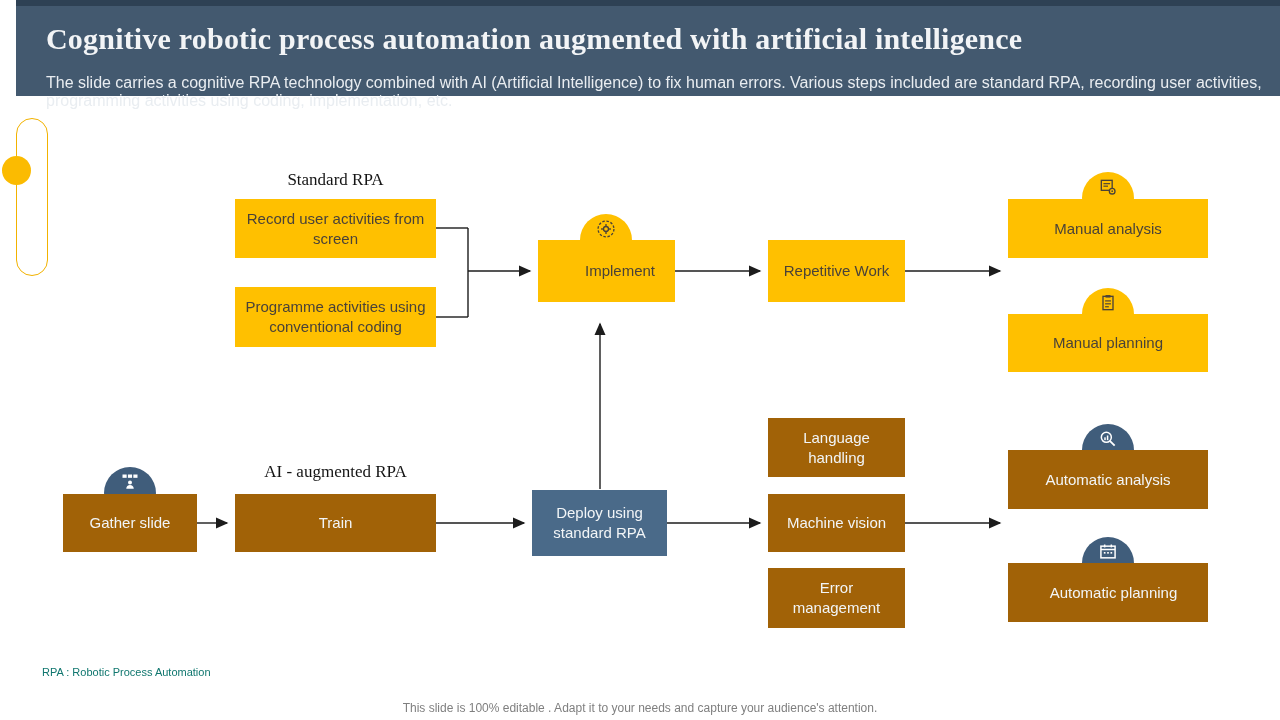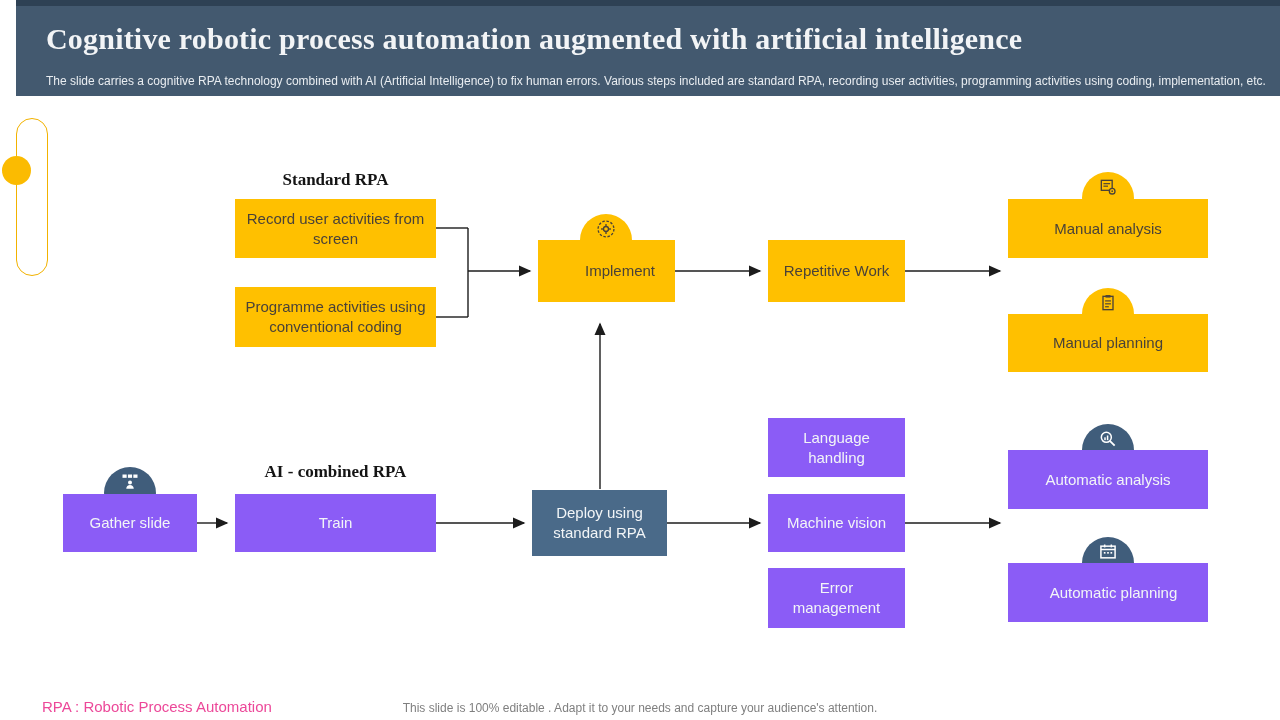--- a/index.html
+++ b/index.html
@@ -5,71 +5,71 @@
   html,body{margin:0;padding:0;background:#fff;}
   .slide{position:relative;width:1280px;height:720px;background:#ffffff;overflow:hidden;
          font-family:"Liberation Sans", sans-serif;}
 
   
   .header{position:absolute;left:16px;top:0;width:1280px;height:96px;background:#43596F;}
   .header-topstrip{position:absolute;left:0;top:0;width:1280px;height:6px;background:#2E4154;}
   .title{position:absolute;left:30px;top:22px;width:1180px;
          font-family:"Liberation Serif", serif;font-weight:700;font-size:30px;
          color:#F2F4F6;letter-spacing:.2px;}
-  .subtitle{position:absolute;left:30px;top:74px;width:1220px;font-size:12px;color:#E9EDF1;}
+  .subtitle{position:absolute;left:30px;top:74px;width:1220px;font-size:16px;color:#E9EDF1;}
 
   
   .decor-pill{position:absolute;left:16px;top:118px;width:30px;height:156px;
               border:1.5px solid #F2B200;border-radius:17px;background:transparent;}
   .decor-circle{position:absolute;left:2px;top:156px;width:29px;height:29px;border-radius:50%;
                 background:#FBBB01;}
 
   
   .section-label{position:absolute;width:201px;text-align:center;
-                 font-family:"Liberation Serif", serif;font-weight:700;font-size:17px;color:#141414;}
+                 font-family:"Liberation Serif", serif;font-weight:400;font-size:17px;color:#141414;}
   .lbl-standard{left:235px;top:170px;}
   .lbl-ai{left:235px;top:462px;}
 
   
   .box{position:absolute;display:flex;align-items:center;justify-content:center;
        text-align:center;z-index:2;line-height:1.32;padding:2px 8px;box-sizing:border-box;}
   .box-yellow{background:#FFC000;color:#4A4238;font-size:15px;}
-  .box-blue{background:#8b5cf6;color:#F2F5F7;font-size:15px;}
+  .box-blue{background:#a16207;color:#F2F5F7;font-size:15px;}
   .box-blue-light{background:#4A6A89;color:#F2F5F7;font-size:15px;}
 
   
   .badge{position:absolute;width:52px;height:52px;border-radius:50%;z-index:1;}
   .badge-yellow{background:#FFC000;}
   .badge-blue{background:#405D7B;}
   .badge .ic{position:absolute;left:50%;top:5px;transform:translateX(-50%);width:20px;height:20px;}
 
   
   .arrows{position:absolute;left:0;top:0;width:1280px;height:720px;z-index:3;pointer-events:none;}
 
   
-  .footnote{position:absolute;left:42px;top:698px;font-size:15px;color:#ec4899;}
+  .footnote{position:absolute;left:42px;top:666px;font-size:11px;color:#0f766e;}
   .tagline{position:absolute;left:0;top:701px;width:1280px;text-align:center;
            font-size:12px;color:#7F7F7F;}
 </style>
 </head>
 <body>
 
 <div class="slide">
 
   <div class="header">
     <div class="header-topstrip"></div>
     <div class="title">Cognitive robotic process automation augmented with artificial intelligence</div>
     <div class="subtitle">The slide carries a cognitive RPA technology combined with AI (Artificial Intelligence) to fix human errors. Various steps included are standard RPA, recording user activities, programming activities using coding, implementation, etc.</div>
   </div>
 
   <div class="decor-pill"></div>
   <div class="decor-circle"></div>
 
   <div class="section-label lbl-standard">Standard RPA</div>
-  <div class="section-label lbl-ai">AI - combined RPA</div>
+  <div class="section-label lbl-ai">AI - augmented RPA</div>
 
   <div class="badge badge-yellow" style="left:580px;top:214px;">
     <span class="ic">
       <svg viewBox="0 0 24 24" width="20" height="20">
           <circle cx="12" cy="12" r="9.5" fill="none" stroke="#4A4238" stroke-width="1.6" stroke-dasharray="3 2"></circle>
           <circle cx="12" cy="12" r="3" fill="none" stroke="#4A4238" stroke-width="1.6"></circle>
           <g stroke="#4A4238" stroke-width="1.6">
             <line x1="12" y1="6" x2="12" y2="8.5"></line>
             <line x1="12" y1="15.5" x2="12" y2="18"></line>
             <line x1="6" y1="12" x2="8.5" y2="12"></line>

